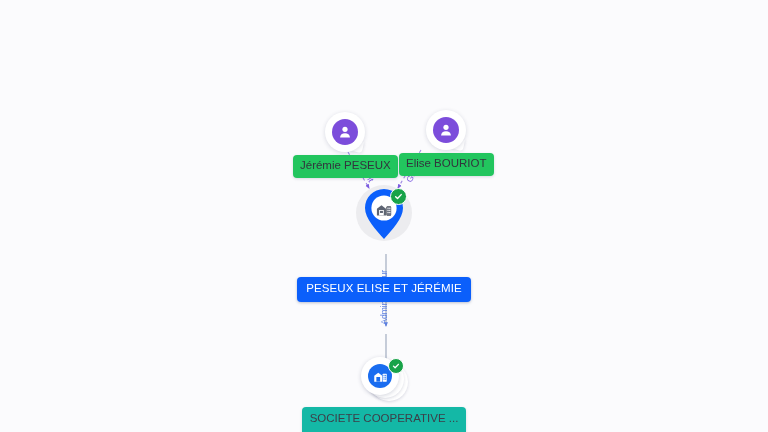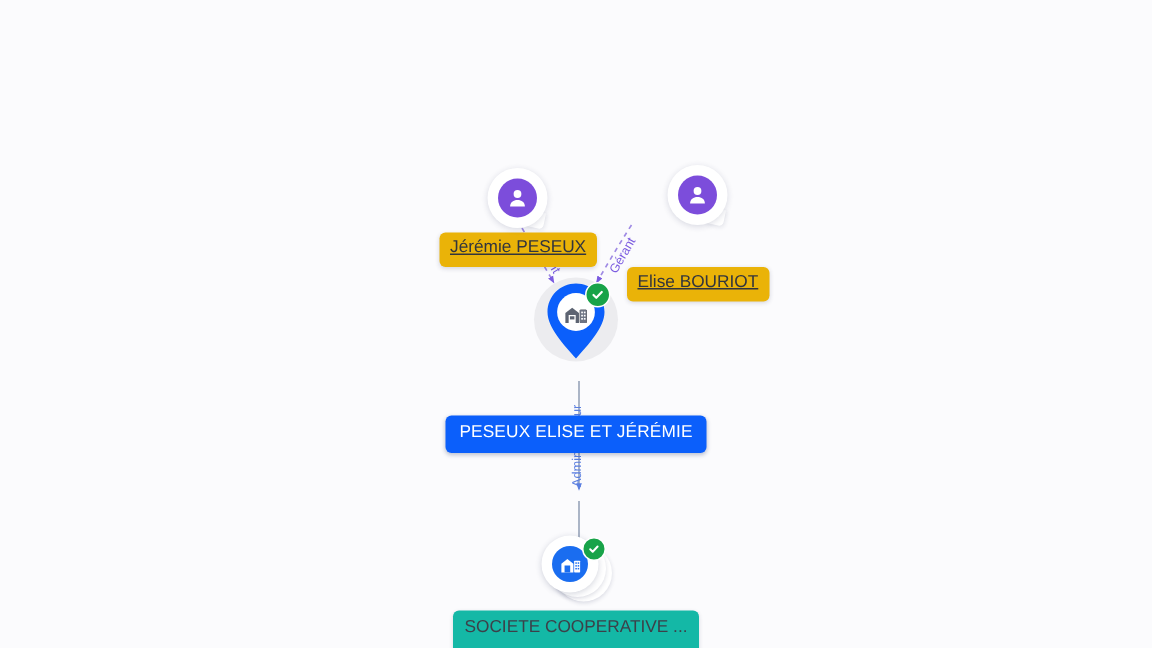--- a/index.html
+++ b/index.html
@@ -70,29 +70,28 @@
     border-radius: 50%;
     background: #7c4ddb;
     display: flex;
     align-items: center;
     justify-content: center;
   }
   .avatar-circle svg { display:block; }
 
   .person-label {
     margin-top: 3px;
-    background: #eab308;
+    background: #22c55e;
     color: #32353d;
     font-size: 11.5px;
     line-height: 1;
     padding: 5px 7px 6px 7px;
     border-radius: 4px;
     white-space: nowrap;
     box-shadow: 0 1px 3px rgba(30,40,80,0.16);
-    text-decoration: underline;
   }
 
   
   .pin-halo {
     position: relative;
     width: 56px;
     height: 56px;
     border-radius: 50%;
     background: #ececef;
     display: flex;
@@ -248,21 +247,21 @@
       <div class="avatar-circle">
         <svg width="16" height="16" viewBox="0 0 24 24" fill="#ffffff">
           <circle cx="12" cy="8" r="3.9"></circle>
           <path d="M4.6 20.4c0-4.1 3.3-6.4 7.4-6.4s7.4 2.3 7.4 6.4z"></path>
         </svg>
       </div>
     </div>
     <div class="person-label">Jérémie PESEUX</div>
   </div>
 
-  <div class="node" style="left:418px; top:110px;gap:25px;">
+  <div class="node" style="left:399px; top:110px;">
     <div class="avatar-bubble">
       <div class="avatar-circle">
         <svg width="16" height="16" viewBox="0 0 24 24" fill="#ffffff">
           <circle cx="12" cy="8" r="3.9"></circle>
           <path d="M4.6 20.4c0-4.1 3.3-6.4 7.4-6.4s7.4 2.3 7.4 6.4z"></path>
         </svg>
       </div>
     </div>
     <div class="person-label">Elise BOURIOT</div>
   </div>

